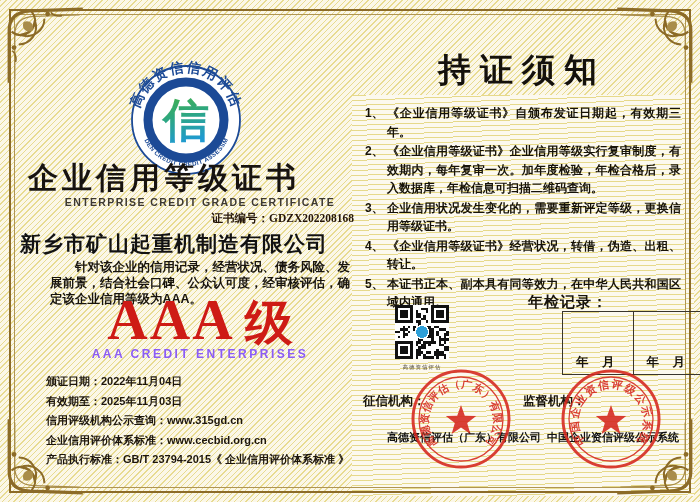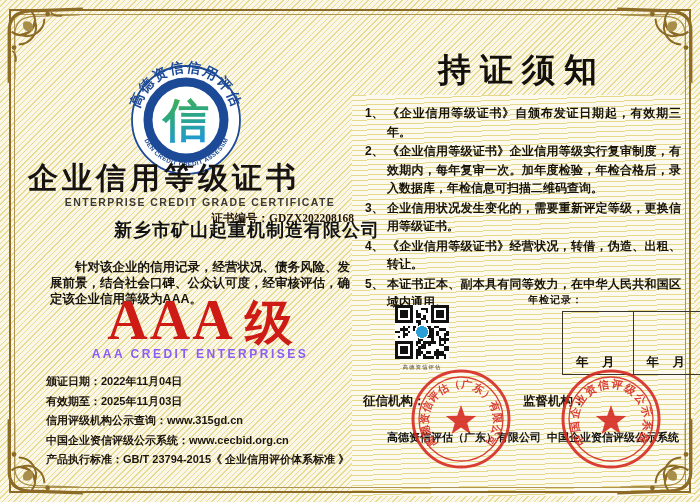--- a/index.html
+++ b/index.html
@@ -20,21 +20,21 @@
   .abs{position:absolute;}
 
   
   .badge{left:114px;top:36px;width:144px;height:158px;}
   .title{left:28px;top:158px;width:344px;text-align:left;font-family:"Liberation Serif",serif;
          font-size:30px;font-weight:bold;letter-spacing:4px;color:#171310;white-space:nowrap;}
   .subtitle{left:28px;top:196px;width:344px;text-align:center;font-size:10.5px;font-weight:600;
          letter-spacing:1.4px;color:#3c3832;white-space:nowrap;}
   .certno{left:28px;top:211px;width:326px;text-align:right;font-family:"Liberation Serif",serif;
          font-size:11.5px;font-weight:bold;color:#241509;}
-  .company{left:20px;top:218px;width:360px;text-align:right;font-size:18px;font-weight:bold;
+  .company{left:20px;top:230px;width:360px;text-align:left;font-size:21px;font-weight:bold;
          color:#121212;letter-spacing:1px;white-space:nowrap;}
   .desc{left:50px;top:259px;width:300px;font-size:12.5px;font-weight:700;line-height:16px;
          text-align:justify;text-indent:2em;color:#18140e;}
   .grade-row{left:28px;top:292px;width:344px;text-align:center;line-height:1;white-space:nowrap;}
   .grade-letters{font-family:"Liberation Serif",serif;font-size:56px;font-weight:bold;color:#ce1b15;letter-spacing:2px;}
   .grade-suffix{font-size:48px;font-weight:bold;color:#ce1b15;margin-left:10px;}
   .grade-caption{left:28px;top:347px;width:344px;text-align:center;font-size:12px;font-weight:bold;
          color:#8b5cf6;letter-spacing:2.5px;white-space:nowrap;}
   .info{left:46px;top:374px;width:320px;font-size:11px;font-weight:700;color:#1c150c;}
   .info div{margin-bottom:4.6px;white-space:nowrap;}
@@ -42,21 +42,21 @@
   
   .notice-title{left:380px;top:48px;width:284px;text-align:center;font-family:"Liberation Serif",serif;
          font-size:33px;font-weight:600;letter-spacing:9px;color:#14110c;white-space:nowrap;}
   .notice-list{left:365px;top:104px;width:316px;font-size:12px;font-weight:700;color:#161208;}
   .notice-item{display:flex;margin-bottom:1px;}
   .notice-num{width:22px;flex:none;line-height:18.5px;}
   .notice-text{flex:1;line-height:18.5px;text-align:justify;}
 
   .qr-block{left:394px;top:305px;width:56px;text-align:center;}
   .qr-caption{font-size:5.5px;color:#3a342a;margin-top:1px;letter-spacing:1px;white-space:nowrap;}
-  .insp-label{left:528px;top:293px;font-size:10px;font-weight:bold;color:#18140c;letter-spacing:1px;}
+  .insp-label{left:528px;top:293px;font-size:15px;font-weight:bold;color:#18140c;letter-spacing:1px;}
   .insp-table{left:528px;top:311px;width:140px;height:62px;display:flex;border:1.5px solid #3a362c;margin-left:34px;}
   .insp-cell{flex:1;position:relative;}
   .insp-cell + .insp-cell{border-left:1.5px solid #3a362c;}
   .insp-cell span{position:absolute;bottom:3px;left:0;right:0;text-align:center;
          font-size:12.5px;font-weight:bold;letter-spacing:5px;color:#18140c;}
 
   .agency-label{font-size:12.5px;font-weight:bold;color:#18140c;}
   .credit-label{left:363px;top:393px;}
   .supervisor-label{left:523px;top:393px;}
   .agency-name{font-size:11px;font-weight:bold;color:#121212;white-space:nowrap;}
@@ -143,21 +143,21 @@
   <div class="abs company">新乡市矿山起重机制造有限公司</div>
   <div class="abs desc">针对该企业的信用记录，经营状况、债务风险、发展前景，结合社会口碑、公众认可度，经审核评估，确定该企业信用等级为AAA。</div>
   <div class="abs grade-row">
     <span class="grade-letters">AAA</span><span class="grade-suffix">级</span>
   </div>
   <div class="abs grade-caption">AAA CREDIT ENTERPRISES</div>
   <div class="abs info">
     <div>颁证日期：2022年11月04日</div>
     <div>有效期至：2025年11月03日</div>
     <div>信用评级机构公示查询：www.315gd.cn</div>
-    <div>中国企业资信评级公示系统：www.cecbid.org.cn</div>
+    <div>企业信用评价体系标准：www.cecbid.org.cn</div>
     <div>产品执行标准：GB/T 23794-2015《 企业信用评价体系标准 》</div>
   </div>
 
   <div class="abs notice-title">持证须知</div>
   <div class="abs notice-list">
     <div class="notice-item">
       <span class="notice-num">1、</span>
       <span class="notice-text">《企业信用等级证书》自颁布发证日期起，有效期三年。</span>
     </div>
     <div class="notice-item">

